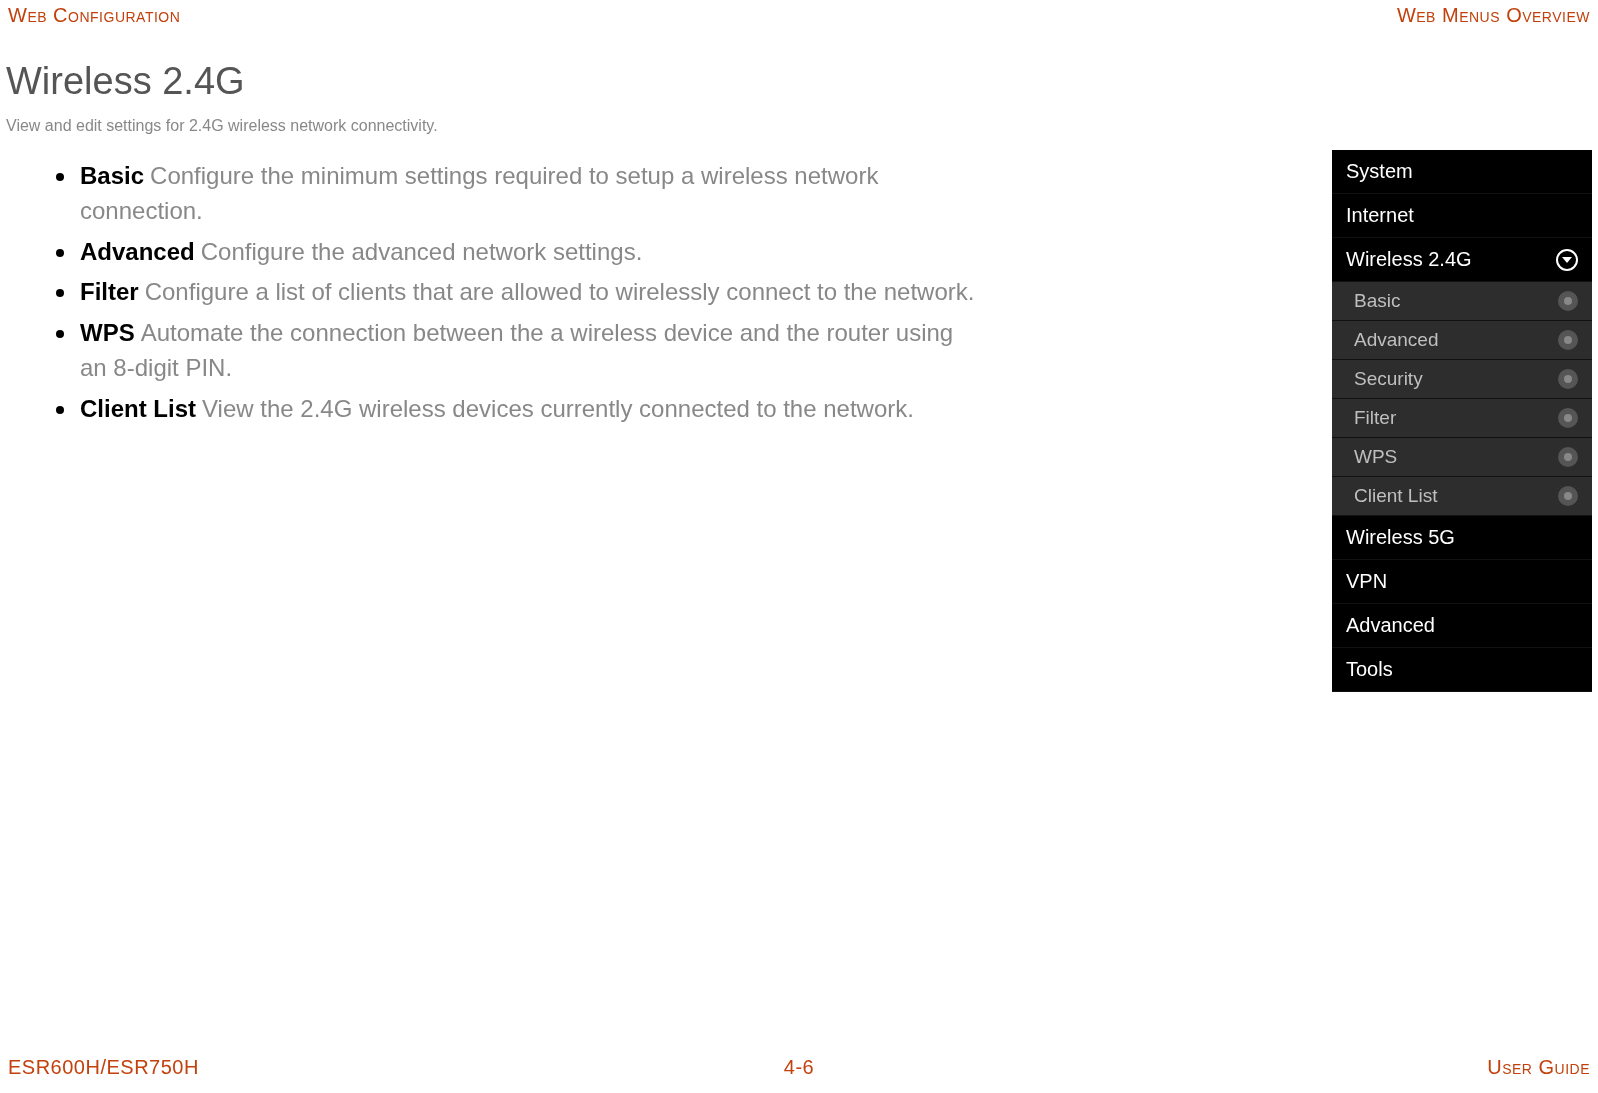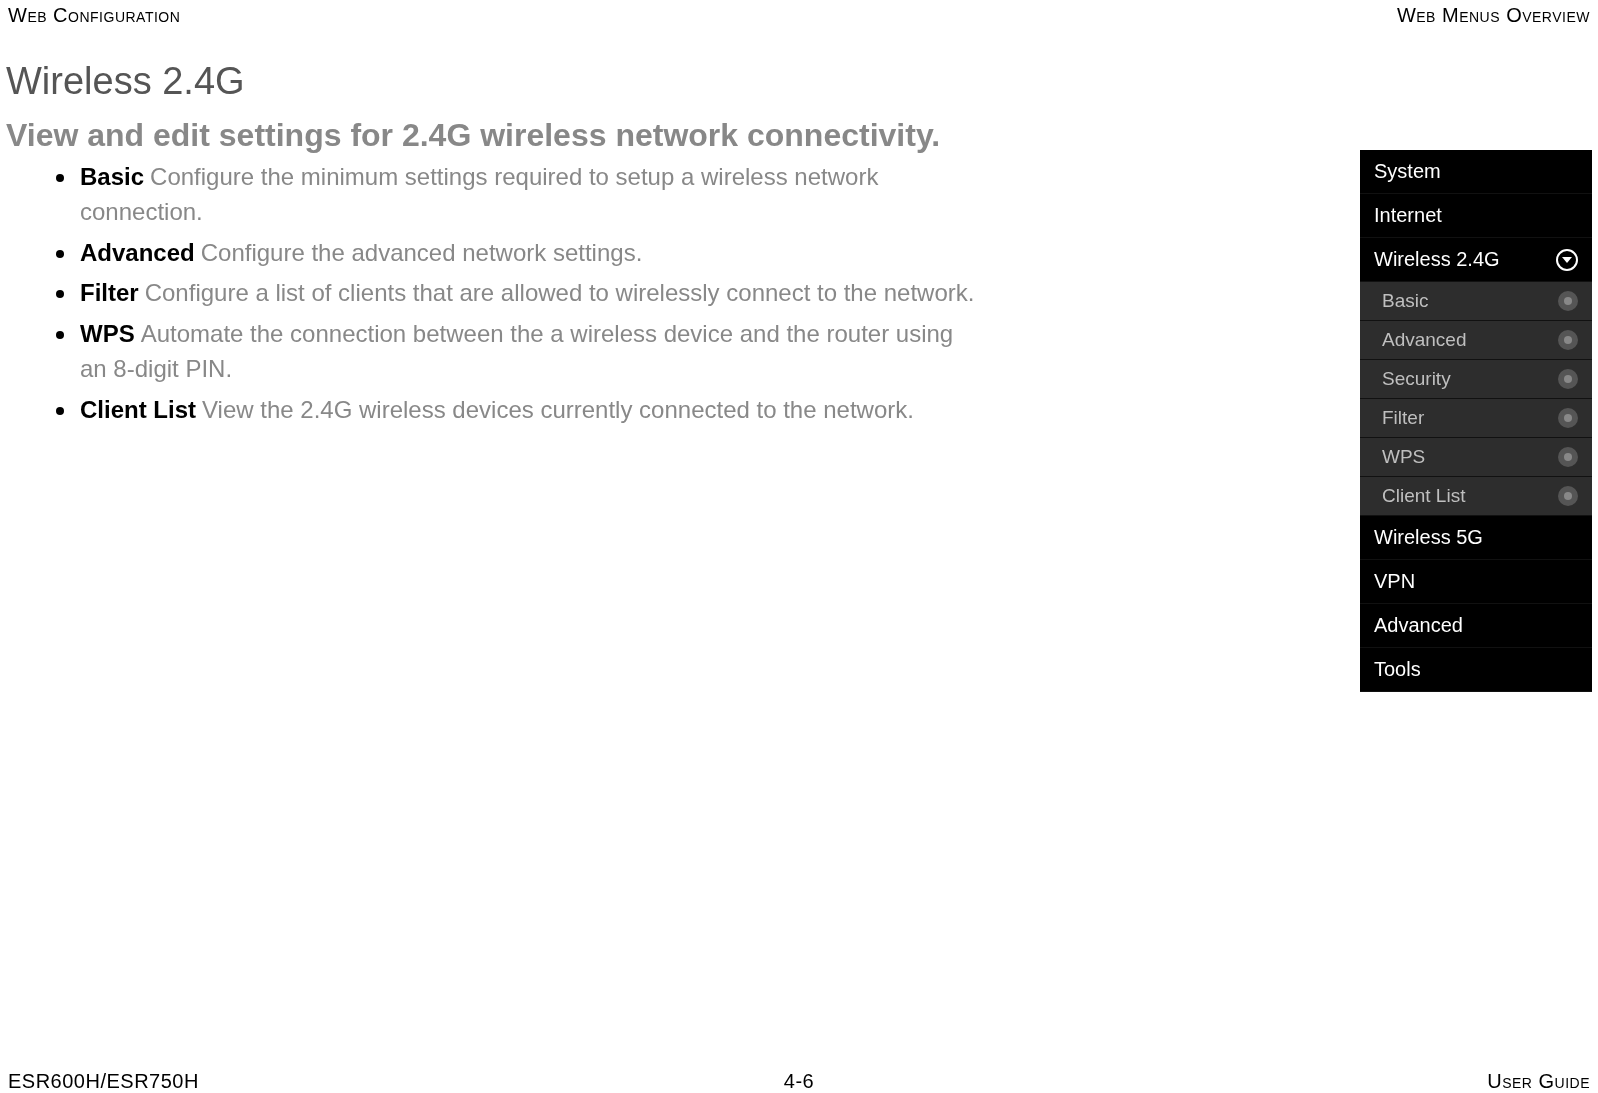--- a/index.html
+++ b/index.html
@@ -11,26 +11,26 @@
     color: #000;
     position: relative;
   }
   .header, .footer {
     position: absolute;
     left: 0; right: 0;
     display: flex;
     justify-content: space-between;
     padding: 0 8px;
     font-size: 20px;
-    color: #000000;
+    color: #c2410c;
     font-variant: small-caps;
     letter-spacing: 0.5px;
   }
   .header { top: 4px; }
-  .footer { bottom: 0; }
+  .footer { bottom: 14px; }
   .footer .center {
     position: absolute;
     left: 50%;
     transform: translateX(-50%);
   }
   .content {
     position: absolute;
     top: 60px;
     left: 6px;
     right: 6px;
@@ -40,24 +40,23 @@
   }
   .main-text { flex: 1; }
   .title {
     font-size: 38px;
     font-weight: 400;
     color: #555;
     font-family: "Segoe UI", Arial, sans-serif;
     margin-bottom: 14px;
   }
   .subtitle {
-    font-size: 32px;
+    font-size: 16px;
     color: #888;
-    margin-bottom: 6px;
-    font-weight: bold;
+    margin-bottom: 24px;
   }
   ul.items {
     list-style: none;
     padding-left: 50px;
   }
   ul.items li {
     font-size: 24px;
     color: #888;
     line-height: 1.45;
     padding-left: 24px;
@@ -75,21 +74,21 @@
     top: 14px;
   }
   ul.items li b {
     color: #000;
     font-weight: bold;
     margin-right: 6px;
   }
 
   
   .menu-panel {
-    width: 232px;
+    width: 260px;
     background: #000;
     color: #fff;
     font-size: 20px;
     flex-shrink: 0;
     margin-top: 90px;
   }
   .menu-row {
     display: flex;
     align-items: center;
     justify-content: space-between;

